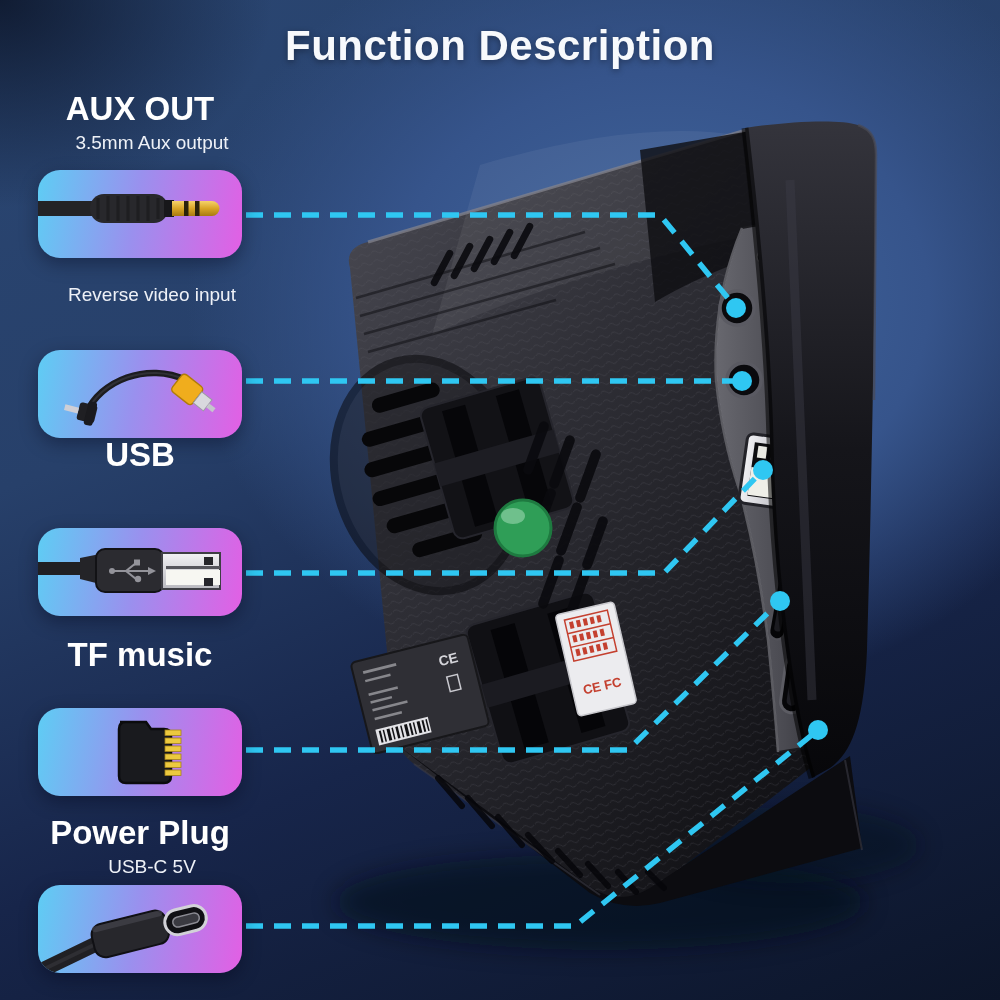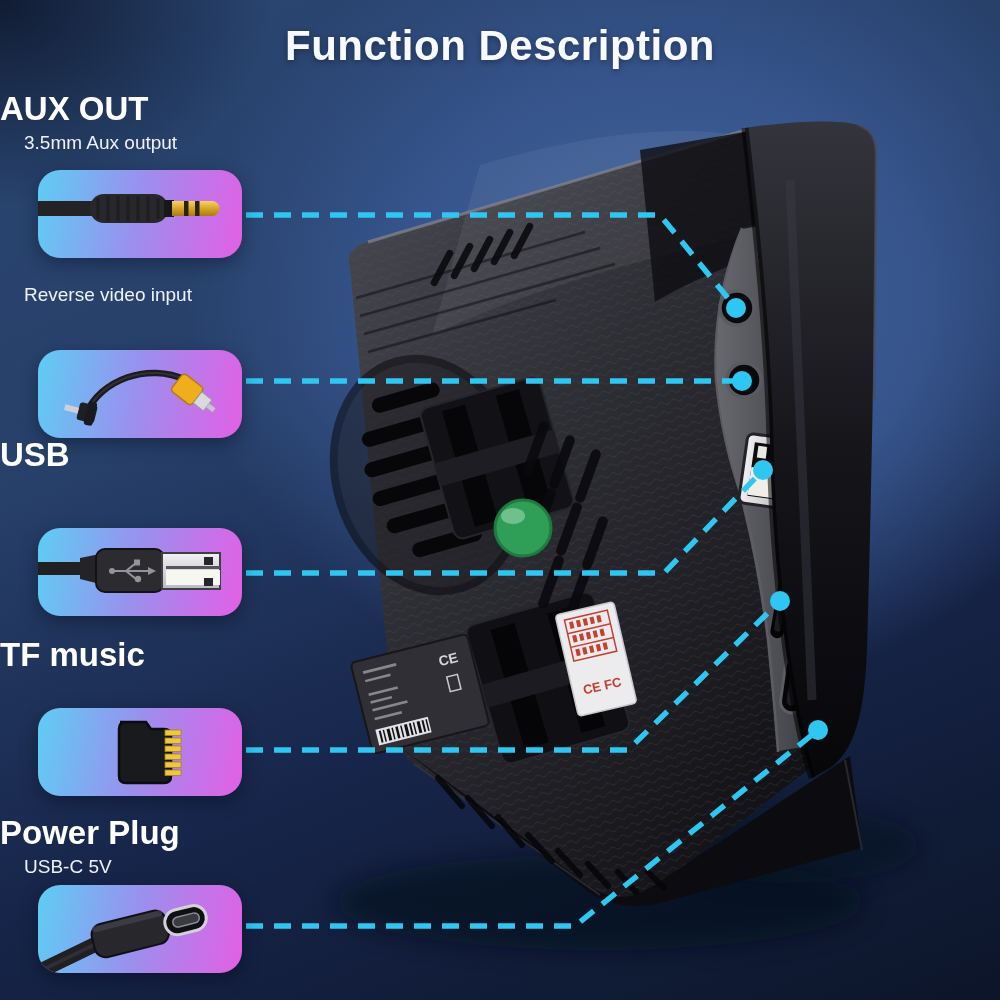--- a/index.html
+++ b/index.html
@@ -9,21 +9,21 @@
     background:
       radial-gradient(420px 320px at 0% 0%, rgba(8,14,30,.75), rgba(8,14,30,0) 65%),
       radial-gradient(640px 540px at 66% 30%, #42679f 0%, #36548b 42%, rgba(54,84,139,0) 74%),
       linear-gradient(158deg, #2a4672 0%, #27406a 35%, #17254a 65%, #0c1529 100%);
   }
   .page-title{
     position:absolute;top:22px;left:0;width:1000px;text-align:center;
     font-size:42px;font-weight:800;letter-spacing:.5px;color:#f7f9fc;
     text-shadow:0 2px 6px rgba(0,0,10,.35);
   }
-  .section{position:absolute;left:0;width:280px;}
+  .section{position:absolute;left:0;width:280px;text-align:center;}
   .section h2{margin:0;font-size:33px;font-weight:800;line-height:1.05;color:#ffffff;}
   .section .sub{margin-top:5px;font-size:19px;font-weight:400;color:#eef1f7;margin-left:24px;}
   .sec-1{top:92px}.sec-2{top:279px}.sec-3{top:438px}.sec-4{top:638px}.sec-5{top:816px}
   .thumb{
     position:absolute;left:38px;width:204px;height:88px;border-radius:22px;
     background:linear-gradient(100deg,#5ecdf4 0%,#9a90ee 48%,#e35fe4 100%);
     box-shadow:0 6px 18px rgba(0,0,20,.35);overflow:hidden;
   }
   .th-1{top:170px}.th-2{top:350px}.th-3{top:528px}.th-4{top:708px}.th-5{top:885px}
   .thumb svg{display:block}

